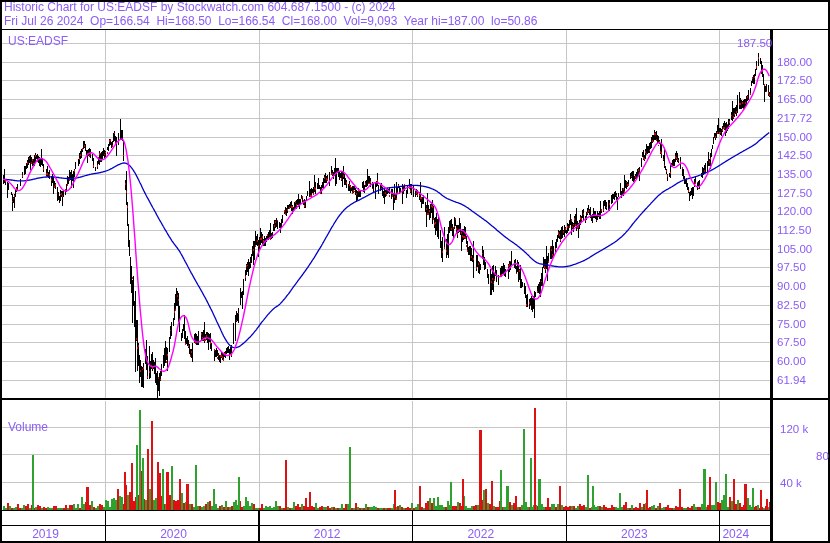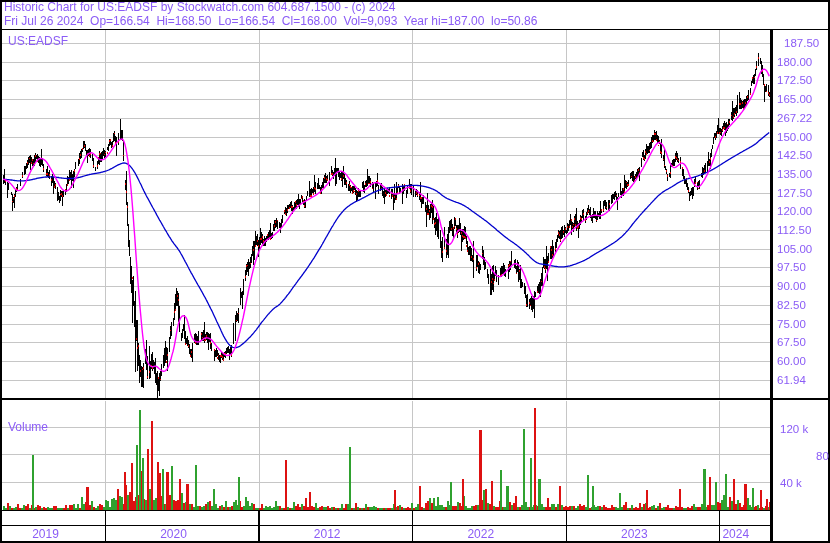--- a/index.html
+++ b/index.html
@@ -1505,25 +1505,25 @@
       <line x1="566.2" y1="511" x2="566.2" y2="541" stroke="#000000" stroke-width="1.2" shape-rendering="crispEdges"></line>
       <line x1="719.8000000000001" y1="511" x2="719.8000000000001" y2="541" stroke="#000000" stroke-width="1.2" shape-rendering="crispEdges"></line>
       <line x1="771.3" y1="30" x2="771.3" y2="541" stroke="#000000" stroke-width="2.4" shape-rendering="crispEdges"></line>
       <rect x="1" y="1" width="828" height="541" fill="none" stroke="#000000" stroke-width="2" shape-rendering="crispEdges"></rect>
     </svg>
   <div class="hline1">Historic Chart for US:EADSF by Stockwatch.com 604.687.1500 - (c) 2024</div>
   <div class="hline2">Fri Jul 26 2024  Op=166.54  Hi=168.50  Lo=166.54  Cl=168.00  Vol=9,093  Year hi=187.00  lo=50.86</div>
   <div class="symbol">US:EADSF</div>
   <div class="vollabel">Volume</div>
   <div id="labels">
-      <div class="tick" style="top: 37px; left: 784px; text-align: right;">187.50</div>
+      <div class="tick" style="top: 37px; left: 737px; text-align: right;">187.50</div>
       <div class="tick" style="top: 55.7px; left: 777px;">180.00</div>
       <div class="tick" style="top: 74.4px; left: 777px;">172.50</div>
       <div class="tick" style="top: 93.1px; left: 777px;">165.00</div>
-      <div class="tick" style="top: 111.8px; left: 777px;">267.22</div>
+      <div class="tick" style="top: 111.8px; left: 777px;">217.72</div>
       <div class="tick" style="top: 130.5px; left: 777px;">150.00</div>
       <div class="tick" style="top: 149.2px; left: 777px;">142.50</div>
       <div class="tick" style="top: 167.9px; left: 777px;">135.00</div>
       <div class="tick" style="top: 186.6px; left: 777px;">127.50</div>
       <div class="tick" style="top: 205.3px; left: 777px;">120.00</div>
       <div class="tick" style="top: 224px; left: 777px;">112.50</div>
       <div class="tick" style="top: 242.7px; left: 777px;">105.00</div>
       <div class="tick" style="top: 261.4px; left: 777px;">97.50</div>
       <div class="tick" style="top: 280.1px; left: 777px;">90.00</div>
       <div class="tick" style="top: 298.8px; left: 777px;">82.50</div>

